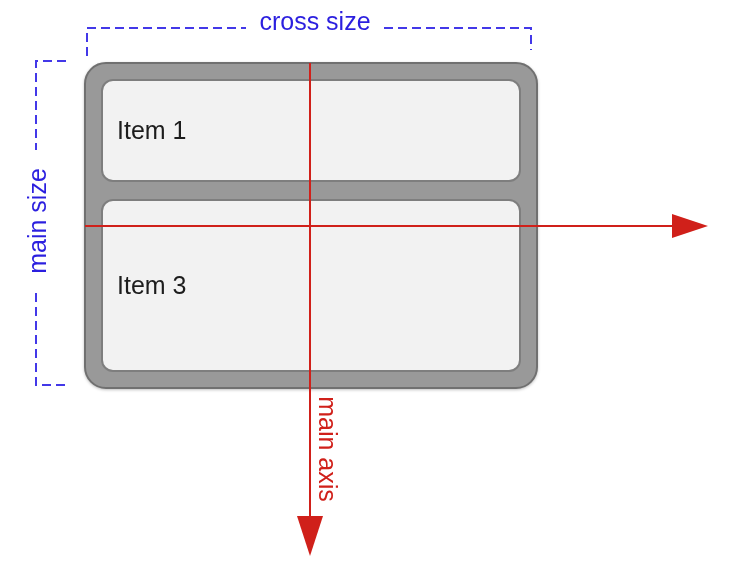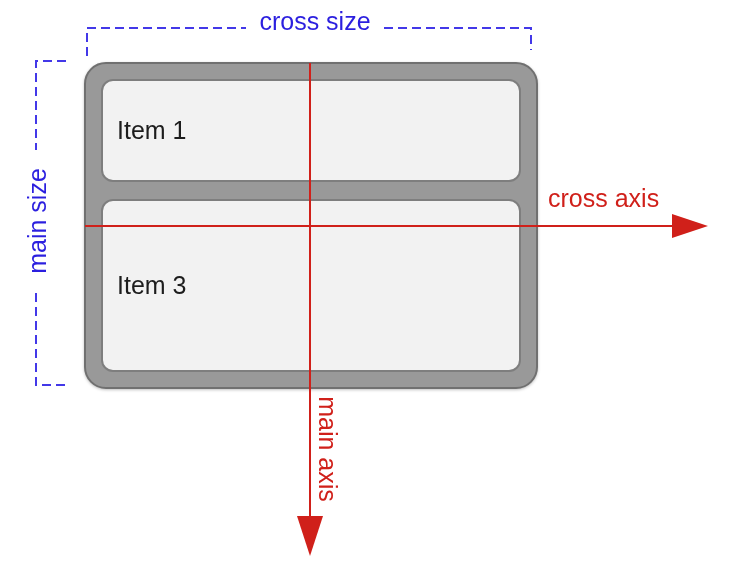--- a/index.html
+++ b/index.html
@@ -118,16 +118,15 @@
 
     <path class="axis-line" d="M85 226 H674"></path>
     <polygon class="axis-head" points="672,214 672,238 708,226"></polygon>
 
     <path class="axis-line" d="M310 63 V518"></path>
     <polygon class="axis-head" points="297,516 323,516 310,556"></polygon>
   </svg>
 
   <div class="lbl blue cross-size-label">cross size</div>
   <div class="lbl blue main-size-label">main size</div>
-  <div class="lbl red cross-axis-label">cross axis</div>
   <div class="lbl red main-axis-label">main axis</div>
 
 </div>
 
 </body></html>

